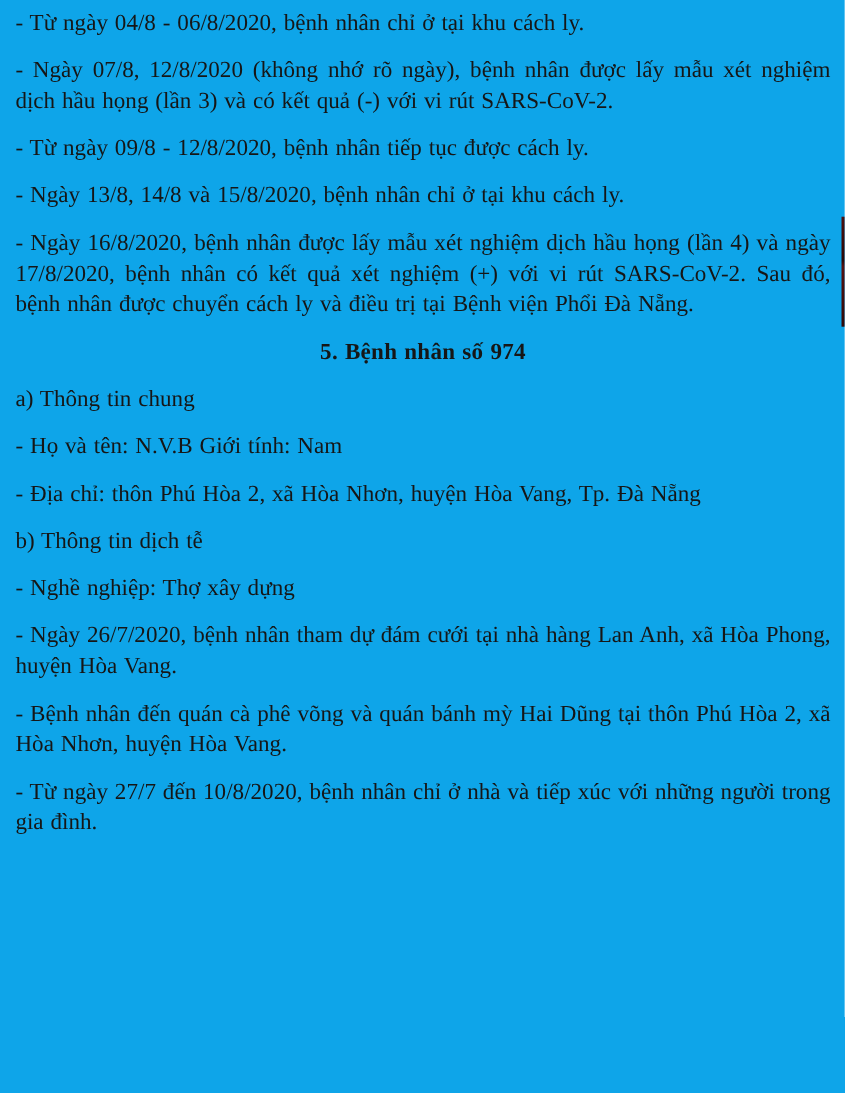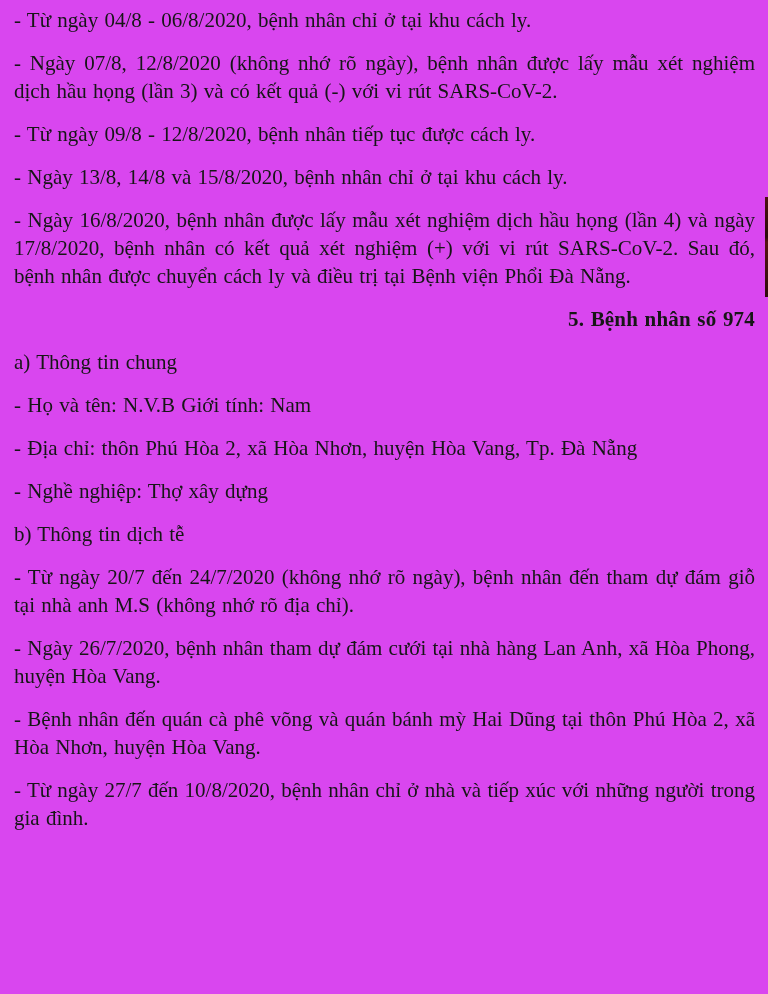--- a/index.html
+++ b/index.html
@@ -4,21 +4,21 @@
 <style>
   html, body {
     margin: 0;
     padding: 0;
     background: #ffffff;
   }
   .page {
     position: relative;
     width: 768px;
     height: 994px;
-    background: #d946ef;
+    background: #0ea5e9;
     overflow: hidden;
     font-family: "Liberation Serif", "DejaVu Serif", serif;
     color: #161616;
     box-sizing: border-box;
   }
   .doc-body {
     position: absolute;
     top: 6px;
     left: 14px;
     right: 13px;
@@ -26,21 +26,21 @@
   .para {
     font-size: 21px;
     line-height: 28px;
     text-align: justify;
     margin: 0 0 15px 0;
     word-spacing: 1px;
     -webkit-font-smoothing: antialiased;
   }
   .para.heading {
     font-weight: bold;
-    text-align: right;
+    text-align: center;
     letter-spacing: 0.2px;
   }
   .scan-artifact {
     position: absolute;
     right: 0;
     top: 197px;
     width: 3px;
     height: 100px;
     background: linear-gradient(
       to bottom,
@@ -58,21 +58,20 @@
   <div class="doc-body">
     <p class="para">- Từ ngày 04/8 - 06/8/2020, bệnh nhân chỉ ở tại khu cách ly.</p>
     <p class="para">- Ngày 07/8, 12/8/2020 (không nhớ rõ ngày), bệnh nhân được lấy mẫu xét nghiệm dịch hầu họng (lần 3) và có kết quả (-) với vi rút SARS-CoV-2.</p>
     <p class="para">- Từ ngày 09/8 - 12/8/2020, bệnh nhân tiếp tục được cách ly.</p>
     <p class="para">- Ngày 13/8, 14/8 và 15/8/2020, bệnh nhân chỉ ở tại khu cách ly.</p>
     <p class="para">- Ngày 16/8/2020, bệnh nhân được lấy mẫu xét nghiệm dịch hầu họng (lần 4) và ngày 17/8/2020, bệnh nhân có kết quả xét nghiệm (+) với vi rút SARS-CoV-2. Sau đó, bệnh nhân được chuyển cách ly và điều trị tại Bệnh viện Phổi Đà Nẵng.</p>
     <p class="para heading">5. Bệnh nhân số 974</p>
     <p class="para">a) Thông tin chung</p>
     <p class="para">- Họ và tên: N.V.B Giới tính: Nam</p>
     <p class="para">- Địa chỉ: thôn Phú Hòa 2, xã Hòa Nhơn, huyện Hòa Vang, Tp. Đà Nẵng</p>
+    <p class="para">b) Thông tin dịch tễ</p>
     <p class="para">- Nghề nghiệp: Thợ xây dựng</p>
-    <p class="para">b) Thông tin dịch tễ</p>
-    <p class="para">- Từ ngày 20/7 đến 24/7/2020 (không nhớ rõ ngày), bệnh nhân đến tham dự đám giỗ tại nhà anh M.S (không nhớ rõ địa chỉ).</p>
     <p class="para">- Ngày 26/7/2020, bệnh nhân tham dự đám cưới tại nhà hàng Lan Anh, xã Hòa Phong, huyện Hòa Vang.</p>
     <p class="para">- Bệnh nhân đến quán cà phê võng và quán bánh mỳ Hai Dũng tại thôn Phú Hòa 2, xã Hòa Nhơn, huyện Hòa Vang.</p>
     <p class="para">- Từ ngày 27/7 đến 10/8/2020, bệnh nhân chỉ ở nhà và tiếp xúc với những người trong gia đình.</p>
   </div>
   <div class="scan-artifact"></div>
 </div>
 
 </body></html>

